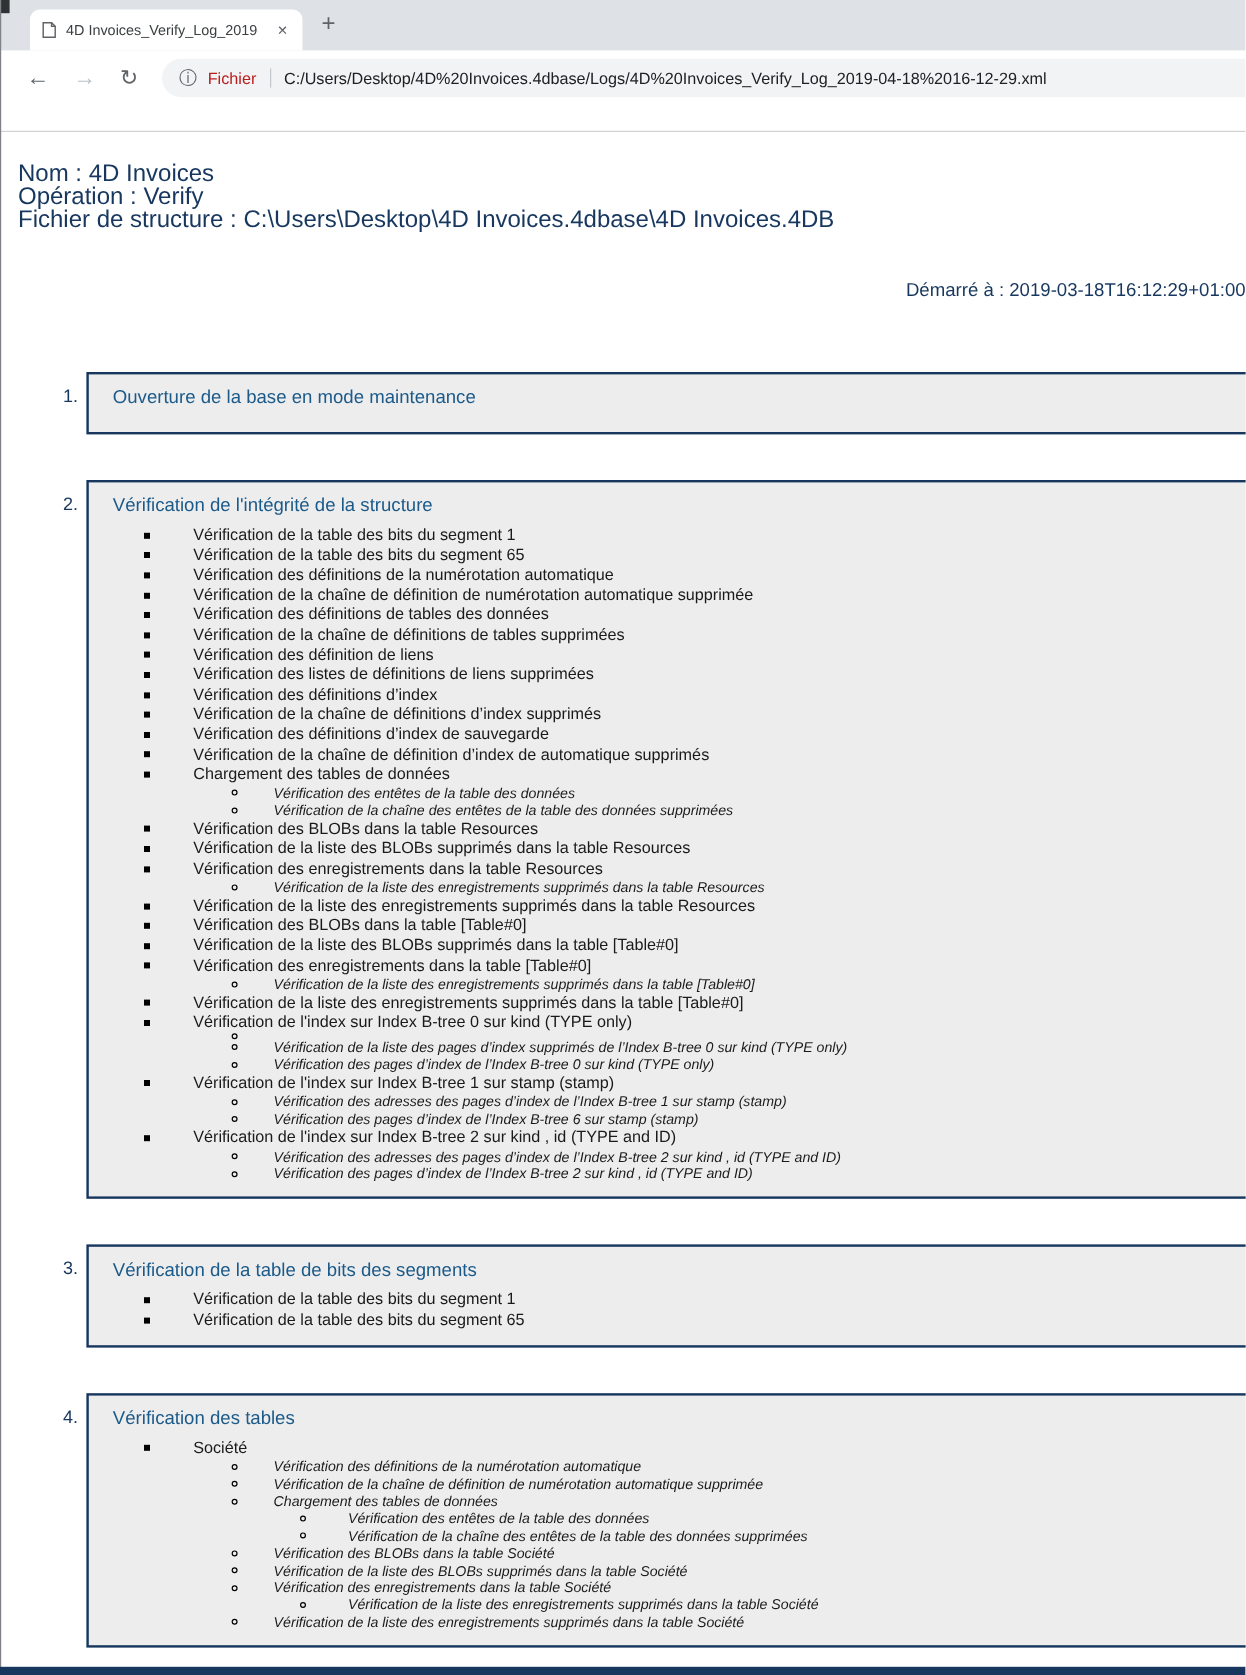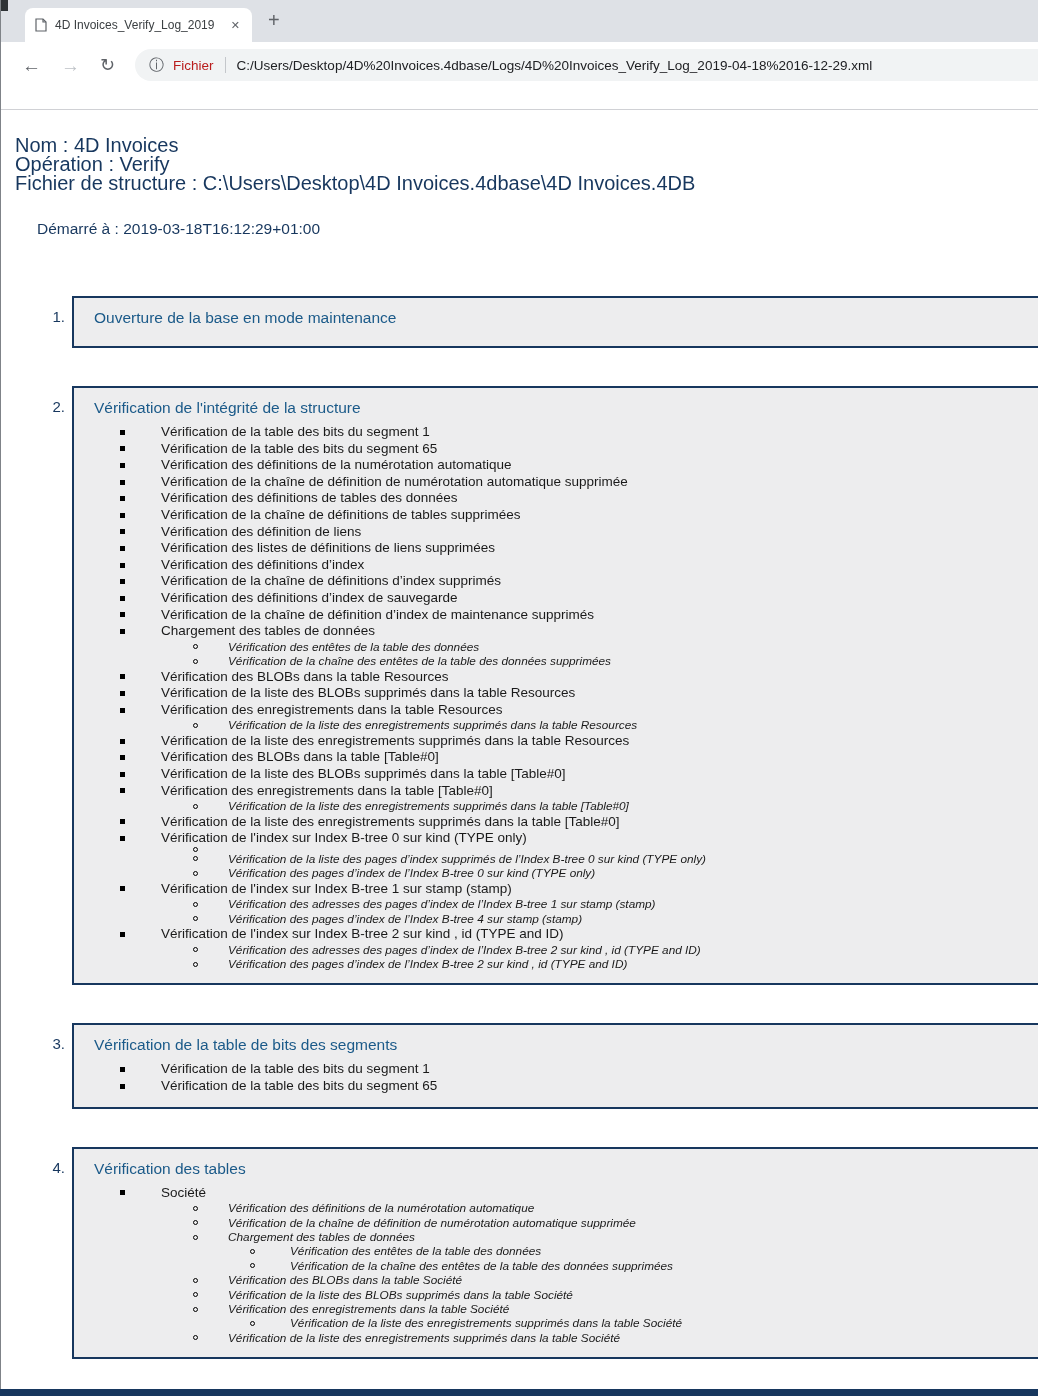--- a/index.html
+++ b/index.html
@@ -34,21 +34,21 @@
   .info-icon { font-size:15px; color:var(--chrome_icon,#5F6368); }
   .scheme-label { font-size:13.5px; color:#b91c1c; margin-left:9px; }
   .omni-sep { width:1px; height:16px; background:#C4C7CB; margin:0 11px; }
   .url-text { font-size:13.5px; color:var(--url_text,#202124); white-space:nowrap; }
   .bookmarks-strip { height:21px; background:#fff; }
   .chrome-divider { height:1px; background:var(--divider,#D0D1D5); }
   .left-edge { position:absolute; left:0; top:0; bottom:0; width:1px; background:#7F8388; z-index:5; }
   
   .content { padding:26px 0 0 15px; color:var(--navy,#17375E); }
   .hline { font-size:20px; line-height:19px; }
-  .started-line { font-size:15.5px; line-height:19px; margin-top:26px; margin-left:22px; }
+  .started-line { font-size:15.5px; line-height:19px; margin-top:40px; margin-left:22px;text-align:right; }
   .sections { margin-top:58px; }
   .section-row { display:flex; margin-bottom:38px; }
   .section-num {
     flex:none; width:57px; text-align:right; padding:12px 7px 0 0;
     font-size:15px; color:var(--navy,#17375E);
   }
   .section-box {
     flex:1; border:2px solid var(--navy,#17375E); background:var(--box_bg,#EDEDEE);
     padding:11px 0 12px 0; margin-right:-4px;
   }
@@ -157,21 +157,21 @@
           <div class="item lvl1">
             <span class="bullet sq"></span>
             <span class="item-text">Vérification de la chaîne de définitions d’index supprimés</span>
           </div>
           <div class="item lvl1">
             <span class="bullet sq"></span>
             <span class="item-text">Vérification des définitions d’index de sauvegarde</span>
           </div>
           <div class="item lvl1">
             <span class="bullet sq"></span>
-            <span class="item-text">Vérification de la chaîne de définition d’index de maintenance supprimés</span>
+            <span class="item-text">Vérification de la chaîne de définition d’index de automatique supprimés</span>
           </div>
           <div class="item lvl1">
             <span class="bullet sq"></span>
             <span class="item-text">Chargement des tables de données</span>
           </div>
           <div class="item lvl2">
             <span class="bullet ring"></span>
             <span class="item-text">Vérification des entêtes de la table des données</span>
           </div>
           <div class="item lvl2">
@@ -236,21 +236,21 @@
           <div class="item lvl1">
             <span class="bullet sq"></span>
             <span class="item-text">Vérification de l'index sur Index B-tree 1 sur stamp (stamp)</span>
           </div>
           <div class="item lvl2">
             <span class="bullet ring"></span>
             <span class="item-text">Vérification des adresses des pages d’index de l’Index B-tree 1 sur stamp (stamp)</span>
           </div>
           <div class="item lvl2">
             <span class="bullet ring"></span>
-            <span class="item-text">Vérification des pages d’index de l’Index B-tree 4 sur stamp (stamp)</span>
+            <span class="item-text">Vérification des pages d’index de l’Index B-tree 6 sur stamp (stamp)</span>
           </div>
           <div class="item lvl1">
             <span class="bullet sq"></span>
             <span class="item-text">Vérification de l'index sur Index B-tree 2 sur kind , id (TYPE and ID)</span>
           </div>
           <div class="item lvl2">
             <span class="bullet ring"></span>
             <span class="item-text">Vérification des adresses des pages d’index de l’Index B-tree 2 sur kind , id (TYPE and ID)</span>
           </div>
           <div class="item lvl2">

